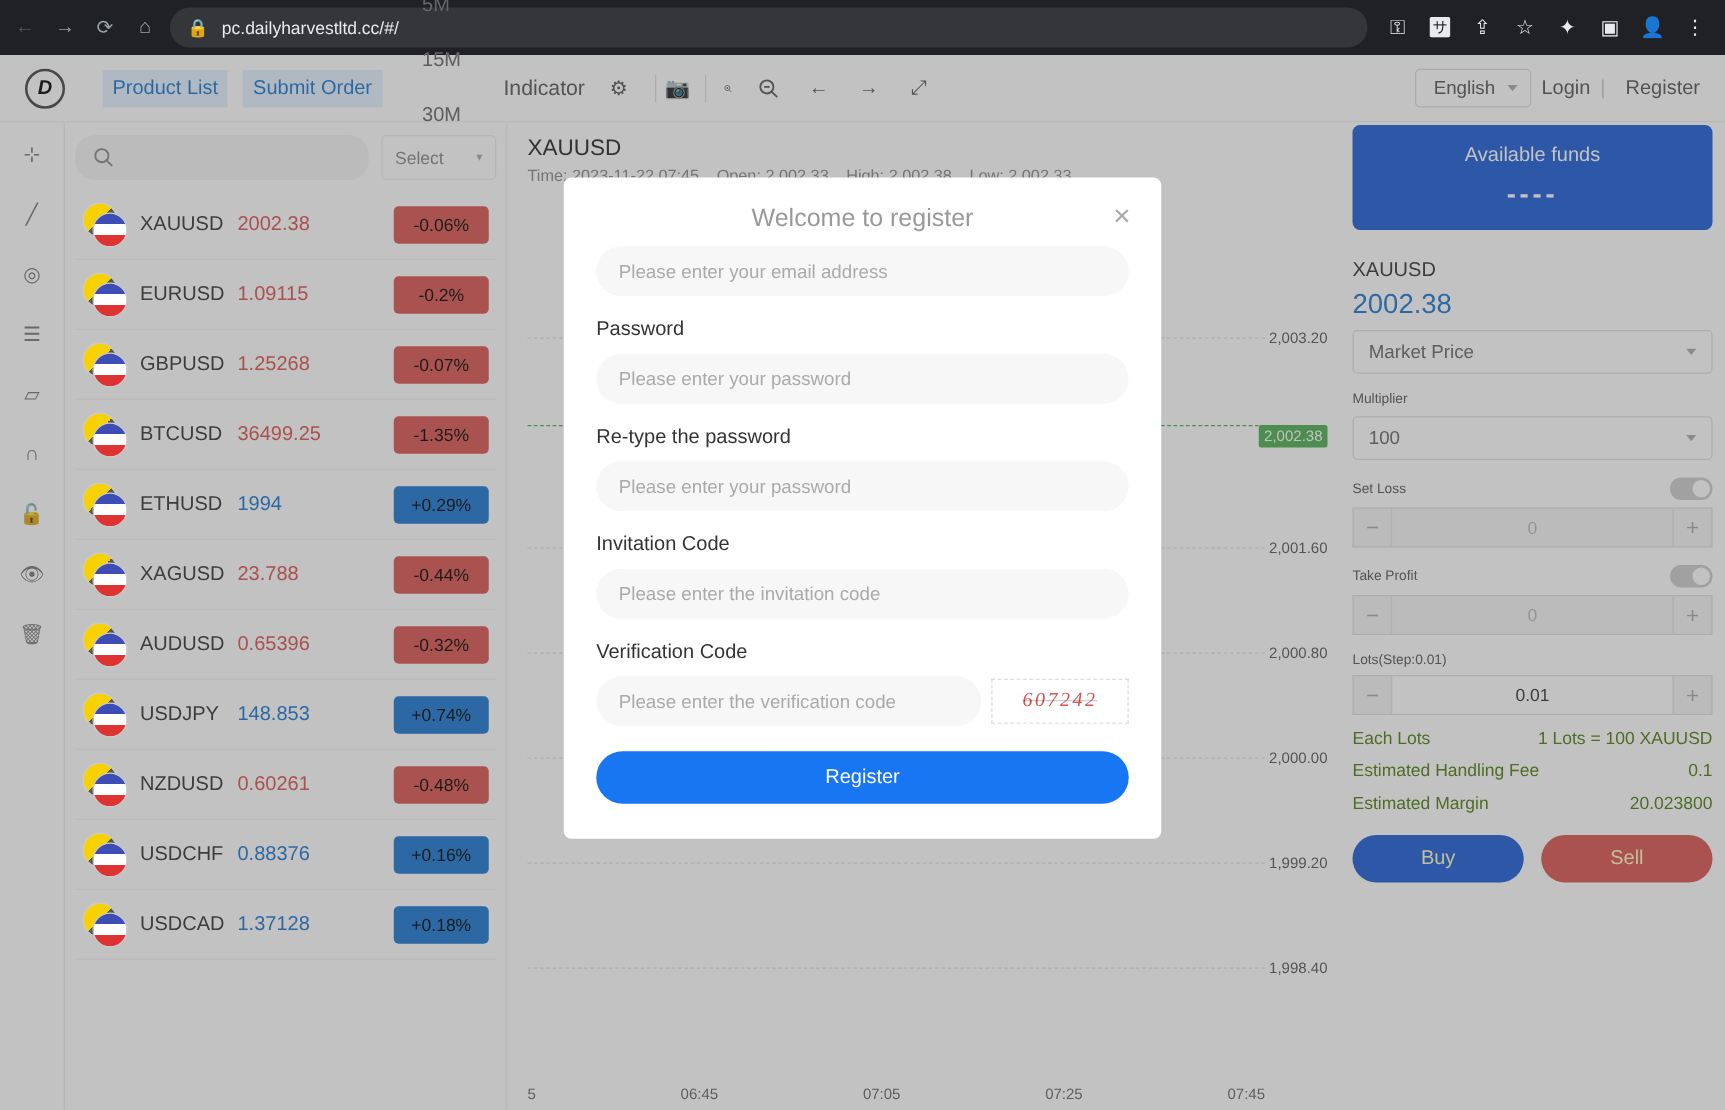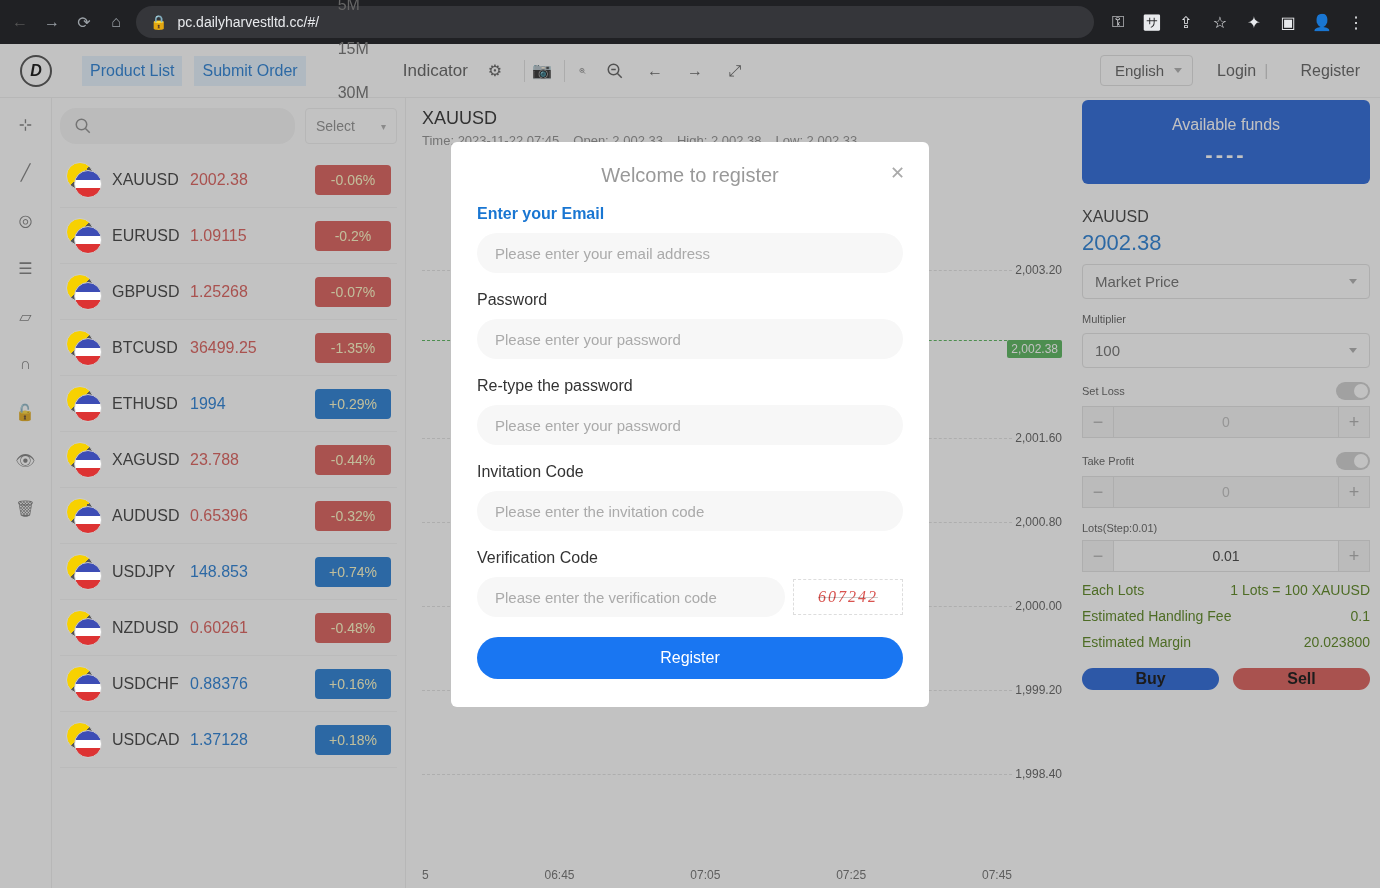--- a/index.html
+++ b/index.html
@@ -20,42 +20,42 @@
 .tab-btn { padding: 6px 8px; color: #1976d2; font-size: 16px; cursor: pointer; background: #e3f2fd; margin-right: 12px; }
 .timeframes { display: flex; gap: 18px; margin-left: 14px; flex-direction: column; }
 .tf { color: #666; font-size: 16px; padding: 4px 6px; cursor: pointer; }
 .tf.active { background: #e3f2fd; color: #1976d2; }
 .indicator-label { margin-left: 28px; color: #555; font-size: 17px; }
 .hdr-icons { display: flex; gap: 18px; margin-left: 16px; align-items: center; }
 .hdr-icon { width: 22px; height: 22px; color: #555; display: flex; align-items: center; justify-content: center; }
 .spacer { flex: 1; }
 .lang-select { border: 1px solid #ddd; border-radius: 4px; padding: 6px 28px 6px 14px; color: #555; font-size: 15px; position: relative; }
 .lang-select::after { content: ''; position: absolute; right: 10px; top: 12px; border-left: 4px solid transparent; border-right: 4px solid transparent; border-top: 5px solid #aaa; }
-.auth-link { margin-left: 24px; color: #555; font-size: 16px; cursor: pointer; }
+.auth-link { margin-left: 8px; color: #555; font-size: 16px; cursor: pointer; }
 .auth-sep { margin: 0 8px; color: #ccc; }
 
 
 .main { display: flex; height: calc(888px - 44px - 54px); }
 .left-rail { width: 52px; background: #fff; border-right: 1px solid #eee; display: flex; flex-direction: column; align-items: center; padding-top: 14px; gap: 24px; }
 .rail-icon { width: 24px; height: 24px; color: #777; display: flex; align-items: center; justify-content: center; }
 
 .instruments { width: 354px; background: #fff; display: flex; flex-direction: column; padding: 10px 8px; gap: 8px; border-right: 1px solid #eee; }
 .search-row { display: flex; gap: 10px; align-items: center; }
 .search-box { flex: 1; background: #f5f5f5; border-radius: 16px; height: 36px; display: flex; align-items: center; padding: 0 14px; color: #888; }
 .select-box { width: 92px; height: 36px; background: #fff; border: 1px solid #eee; border-radius: 4px; display: flex; align-items: center; justify-content: space-between; padding: 0 10px; color: #888; font-size: 14px; }
 .inst-row { display: flex; align-items: center; height: 56px; padding: 0 6px; border-bottom: 1px solid #f5f5f5; }
 .inst-icon { width: 36px; height: 36px; position: relative; margin-right: 10px; }
 .flag-circle { width:28px; height:28px; border-radius:50%; background: linear-gradient(180deg,#3d4db5 33%,#fff 33%,#fff 66%,#d33 66%); border:1px solid #ccc; position:absolute; }
 .flag-circle.front { bottom:0; right:0; z-index:2; }
 .flag-circle.back { top:0; left:0; z-index:1; background: linear-gradient(135deg,#f7d100 50%,#555 50%); }
 .inst-name { font-weight: 500; color: #333; font-size: 16px; width: 78px; }
 .inst-price { font-size: 16px; width: 80px; }
 .inst-price.down { color: #d9534f; }
 .inst-price.up { color: #1976d2; }
-.inst-change { margin-left: auto; width: 76px; height: 30px; border-radius: 4px; display: flex; align-items: center; justify-content: center; color: #fef9c3; font-size: 14px; }
+.inst-change { margin-left: auto; width: 76px; height: 30px; border-radius: 4px; display: flex; align-items: center; justify-content: center; color: #000000; font-size: 14px; }
 .inst-change.down { background: #d9534f; }
 .inst-change.up { background: #1976d2; }
 
 .chart-area { flex: 1; background: #fff; position: relative; padding: 10px 0 0 16px; }
 .chart-title { font-size: 18px; color: #222; font-weight: 500; }
 .chart-stats { font-size: 13px; color: #888; margin-top: 4px; display:flex; gap:14px; }
 .chart-grid { position:absolute; top:60px; left:16px; right:10px; bottom:30px; }
 .grid-line { position:absolute; left:0; right:50px; border-top:1px dashed rgba(0,0,0,0.12); }
 .grid-label-y { position:absolute; right:0; font-size:12px; color:#555; transform: translateY(-50%); }
 .price-tag { position:absolute; right:0; background:#4caf50; color:#fff; font-size:12px; padding:2px 4px; border-radius:2px; }
@@ -72,21 +72,21 @@
 .rp-select::after { content:''; border-left:4px solid transparent; border-right:4px solid transparent; border-top:5px solid #aaa; }
 .rp-label { color: #555; font-size: 11px; margin-top: 14px; display:flex; justify-content:space-between; align-items:center; }
 .toggle { width: 34px; height: 18px; background: #ccc; border-radius: 9px; position: relative; }
 .toggle::after { content:''; width:14px; height:14px; background:#fff; border-radius:50%; position:absolute; top:2px; right:2px; }
 .stepper { display:flex; margin-top:6px; }
 .step-btn { width:32px; height:32px; background:#f5f5f5; border:1px solid #e0e0e0; display:flex; align-items:center; justify-content:center; color:#aaa; font-size:18px; }
 .step-input { flex:1; height:32px; border:1px solid #e0e0e0; border-left:none; border-right:none; text-align:center; color:#666; display:flex; align-items:center; justify-content:center; font-size:14px; background:#f5f5f5; }
 .stepper.disabled .step-input { color:#bbb; }
 .info-row { display:flex; justify-content:space-between; font-size:14px; color:#4d7c0f; margin-top:10px; }
 .action-btns { display:flex; gap:14px; margin-top:18px; }
-.act-btn { flex:1; height:22px; border-radius:19px; color:#000000; display:flex; align-items:center; justify-content:center; font-size:16px;font-weight:bold; }
+.act-btn { flex:1; height:38px; border-radius:19px; color:#fef9c3; display:flex; align-items:center; justify-content:center; font-size:16px; }
 .act-btn.buy { background:#1b5cd6; }
 .act-btn.sell { background:#d9534f; }
 
 
 .overlay { position: absolute; top:44px; left:0; right:0; bottom:0; background: rgba(80,80,80,0.35); display:flex; align-items:flex-start; justify-content:center; padding-top: 98px; }
 .modal { width: 478px; background:#fff; border-radius:6px; padding: 22px 26px 28px; position:relative; }
 .modal-title { text-align:center; color:#999; font-size:20px; }
 .modal-close { position:absolute; top:20px; right:24px; color:#aaa; font-size:18px; cursor:pointer; }
 .field-label { font-size:16px; margin-top:18px; color:#333; }
 .field-label.primary { color:#1976d2; font-weight:600; }
@@ -381,21 +381,20 @@
         <div class="act-btn sell">Sell</div>
       </div>
     </div>
   </div>
 </div>
 
 <div class="overlay">
   <div class="modal">
     <div class="modal-close">✕</div>
     <div class="modal-title">Welcome to register</div>
-    <div class="field-label primary">Enter your Email</div>
     <input class="field-input" placeholder="Please enter your email address" style="">
     <div class="field-label">Password</div>
     <input class="field-input" type="password" placeholder="Please enter your password" style="">
     <div class="field-label">Re-type the password</div>
     <input class="field-input" type="password" placeholder="Please enter your password" style="">
     <div class="field-label">Invitation Code</div>
     <input class="field-input" placeholder="Please enter the invitation code" style="">
     <div class="field-label">Verification Code</div>
     <div class="captcha-row">
       <input class="field-input" placeholder="Please enter the verification code" style="">

